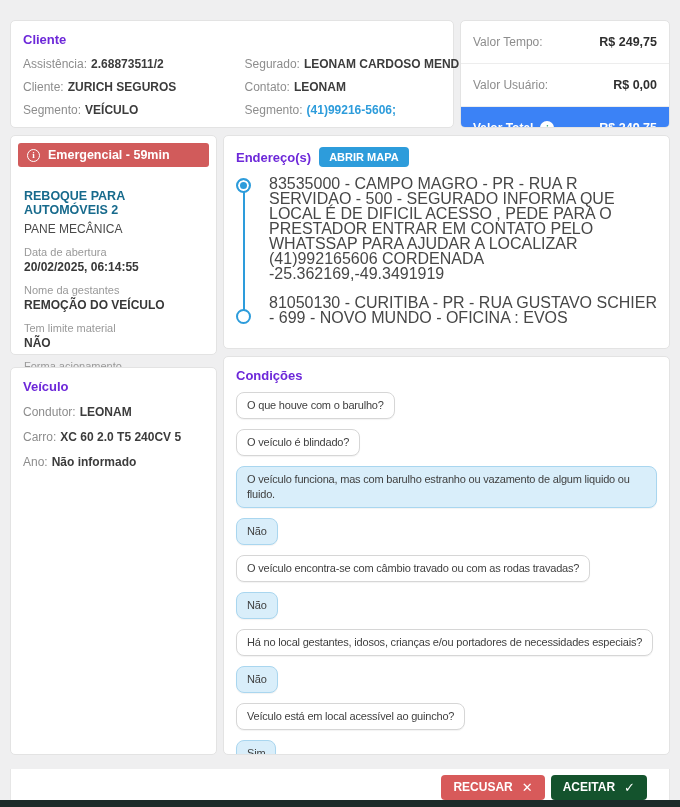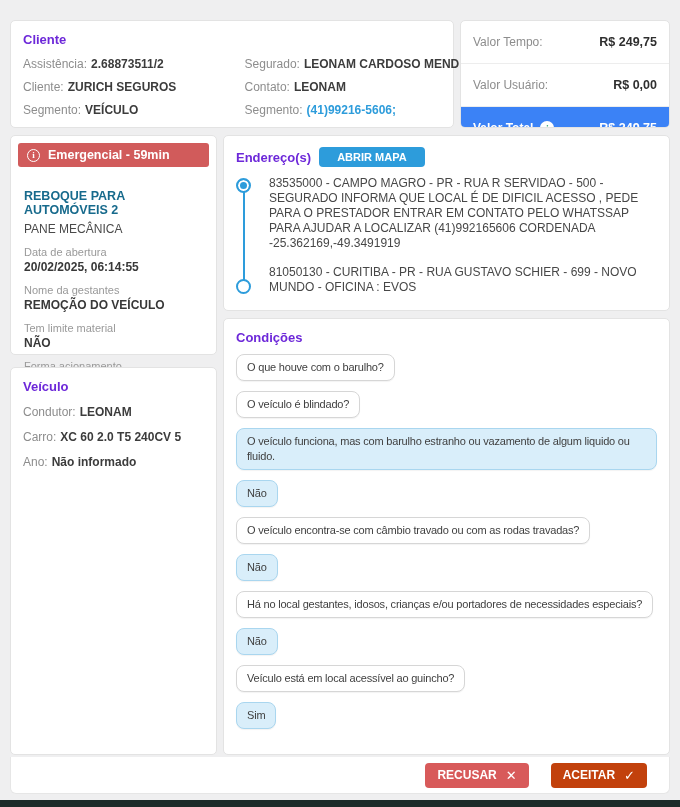--- a/index.html
+++ b/index.html
@@ -72,59 +72,59 @@
   .sval { color: #383838; font-weight: bold; font-size: 12px; margin-top: 2px; }
 
   .vehicle-card { flex: 1; padding: 11px 12px; }
   .vehicle-card .frow { margin-top: 11px; margin-bottom: 0; }
 
   .address-card { padding: 11px 12px; }
   .addr-header { display: flex; align-items: center; gap: 8px; }
   .map-btn {
     background: #2d9cdb; color: #fff; border: none; border-radius: 4px;
     font-family: inherit; font-weight: bold; font-size: 11px;
-    padding: 4px 18px; cursor: pointer;
+    padding: 4px 10px; cursor: pointer;
   }
   .timeline { position: relative; margin-top: 9px; padding-left: 33px; }
   .route-line { position: absolute; left: 6.5px; top: 10px; bottom: 12px; width: 2px; background: #2d9cdb; }
   .radio {
     position: absolute; left: 0; width: 15px; height: 15px; border-radius: 50%;
     border: 2px solid #2d9cdb; background: #fff; cursor: pointer;
   }
   .radio.checked { top: 2px; background: #2d9cdb; box-shadow: inset 0 0 0 2px #fff; }
   .radio.unchecked { bottom: 1px; }
-  .addr-item { font-size: 12px; color: #474747; line-height: 15px; margin-bottom: 14px; cursor: pointer; }
-  .addr-item:last-child { margin-bottom: 4px; }
+  .addr-item { font-size: 16px; color: #474747; line-height: 15px; margin-bottom: 14px; cursor: pointer; }
+  .addr-item:last-child { margin-bottom: 12px; }
 
   .conditions-card { flex: 1; padding: 11px 12px; overflow: hidden; }
   .bubbles { margin-top: 9px; }
   .bubble {
     width: fit-content; max-width: 100%;
     background: #fff; border: 1px solid #d6d6d6; border-radius: 8px;
     padding: 5px 10px; margin-bottom: 10px;
     font-size: 11px; letter-spacing: -0.2px; line-height: 15px; color: #3f3f3f;
     box-shadow: 0 1px 1px rgba(0,0,0,0.05);
   }
   .bubble.answer { background: #d9eefa; border-color: #a9d6ef; }
 
   
   .footer-bar {
-    margin-top: 2px; height: 37px; background: #fff;
+    margin-top: 14px; height: 37px; background: #fff;
     border: 1px solid #e6e6e6; border-top: none; border-radius: 0 0 6px 6px;
-    display: flex; align-items: center; justify-content: flex-end; gap: 22px;
+    display: flex; align-items: center; justify-content: flex-end; gap: 6px;
     padding-right: 22px;
   }
   .btn {
     border: none; border-radius: 4px; height: 25px; padding: 0 12px;
     display: inline-flex; align-items: center; gap: 9px;
     color: #fff; font-family: inherit; font-weight: bold; font-size: 12px;
     cursor: pointer;
   }
   .btn-decline { background: #d85a5a; }
-  .btn-accept { background: #c2410c; }
+  .btn-accept { background: #14532d; }
   .btn .glyph { font-size: 13px; font-weight: bold; }
 
   .bottom-bar { position: absolute; left: 0; bottom: 0; width: 100%; height: 7px; background: #1c2b29; }
 </style>
 </head>
 <body>
 
 <div class="page">
 
   <div class="top-row">

